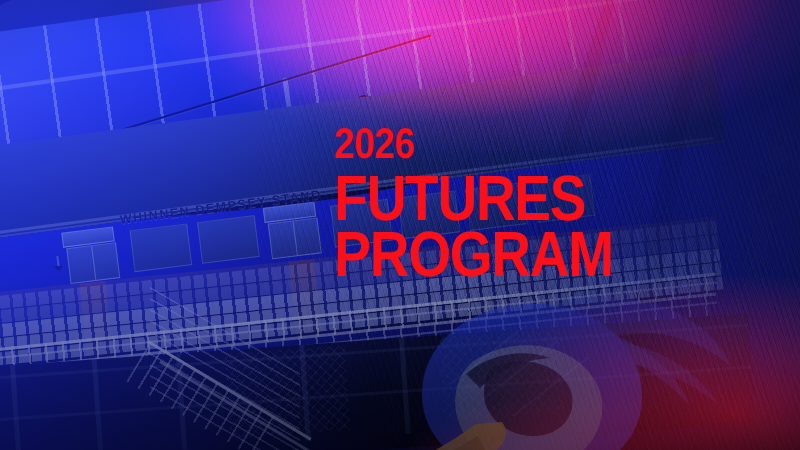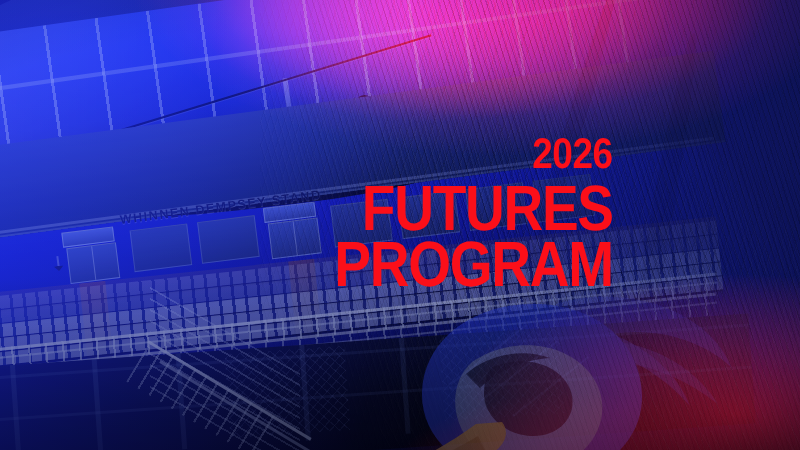--- a/index.html
+++ b/index.html
@@ -304,22 +304,22 @@
   #vignette{
     background:
       radial-gradient(125% 110% at 34% 58%,rgba(0,0,0,0) 46%,rgba(0,0,0,.42) 100%),
       linear-gradient(180deg,rgba(0,0,0,0) 62%,rgba(0,0,0,.40) 100%);
   }
 
   
   #headline{
     position:absolute;
     right:187px;
-    top:134px;
-    text-align:right;
+    top:124px;
+    text-align:left;
     color:#fb0f19;
     font-family:"Liberation Sans",sans-serif;
     font-weight:700;
     line-height:.96;
     text-rendering:geometricPrecision;
   }
   #headline .yr{
     display:block;
     font-size:43px;
     letter-spacing:-.5px;

